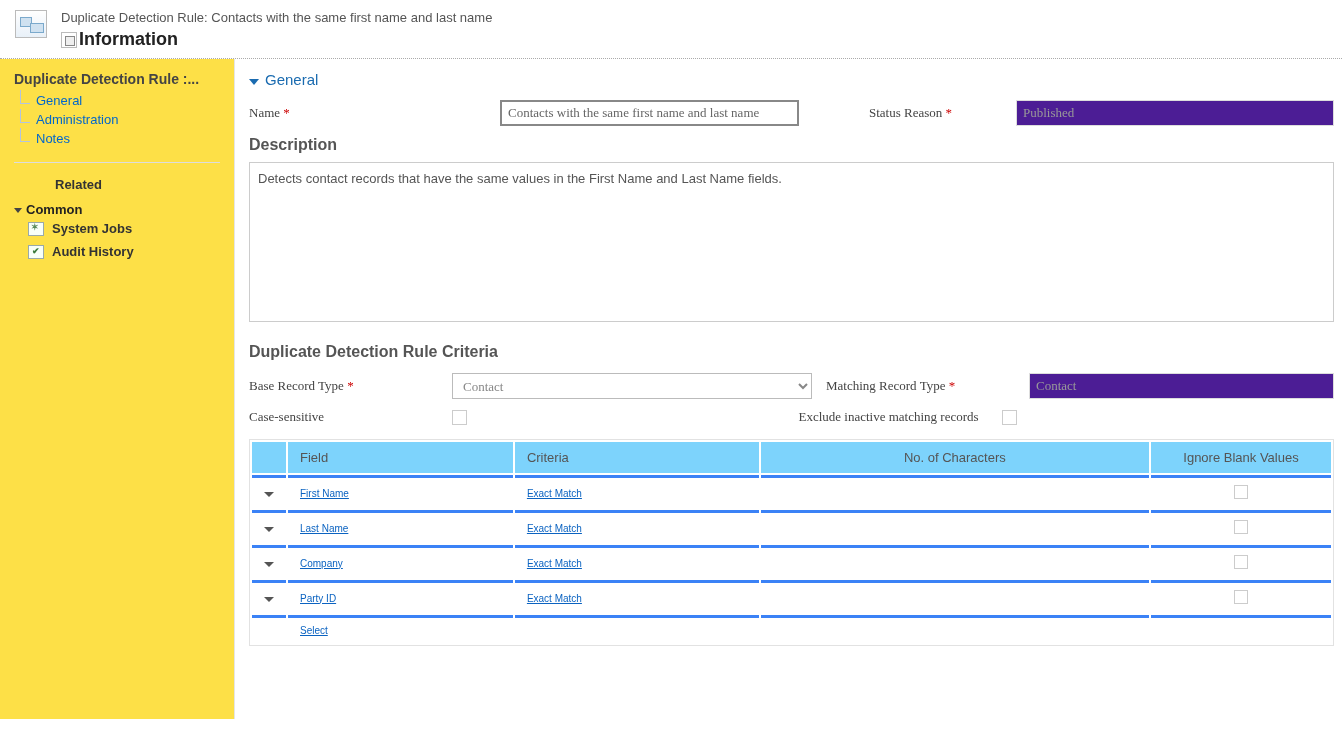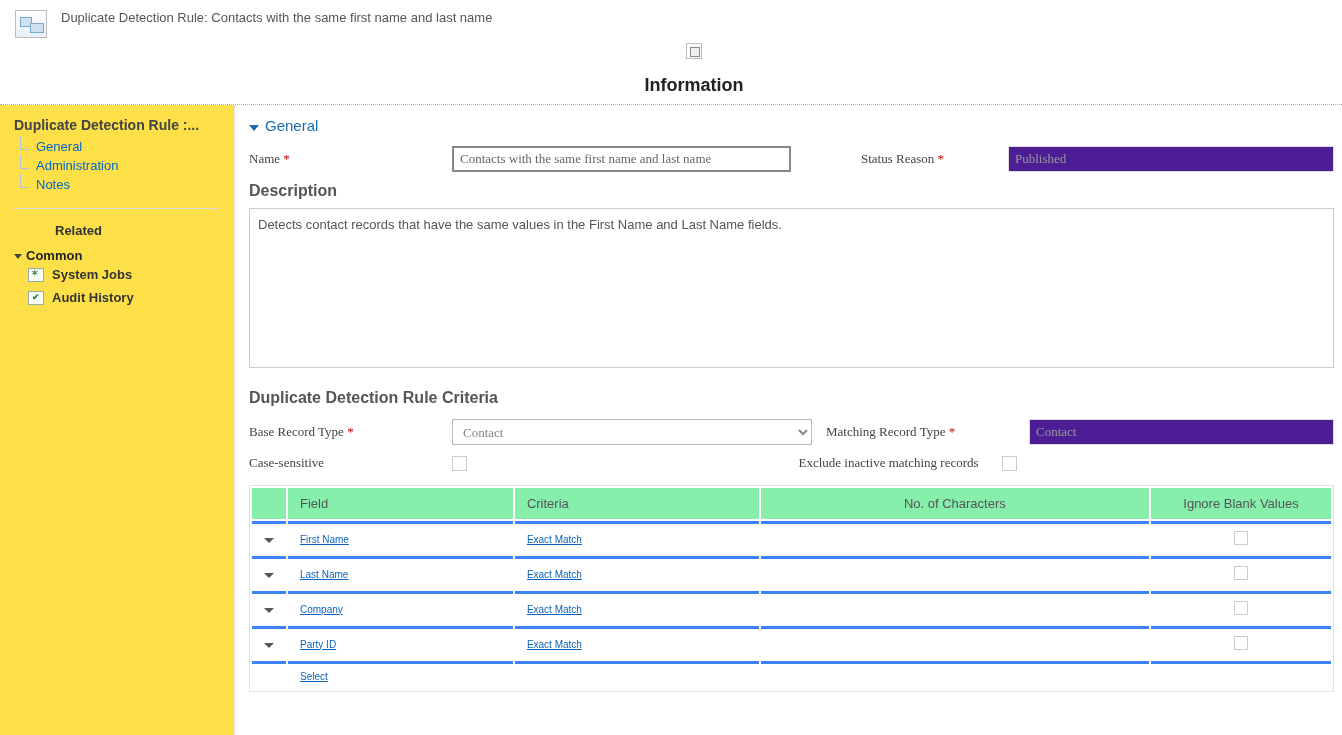--- a/index.html
+++ b/index.html
@@ -27,21 +27,21 @@
     .header-icon::before, .header-icon::after {
       content:"";
       position:absolute;
       border:1px solid #7aa9cc;
       background:#cfe1f0;
     }
     .header-icon::before { left:4px; top:6px; width:10px; height:8px; }
     .header-icon::after { left:14px; top:12px; width:12px; height:8px; }
     .header-text { flex:1; }
     .header-breadcrumb { color:#555; font-size:13px; }
-    .header-title-row { display:flex; align-items:center; gap:16px; margin-top:18px;flex-direction:column; }
+    .header-title-row { display:flex; align-items:center; gap:2px; margin-top:4px; }
     .small-icon {
       display:inline-block; width:16px; height:16px;
       border:1px solid #bbb; background:#fff;
       position:relative; vertical-align:middle;
     }
     .small-icon::before {
       content:""; position:absolute; left:3px; top:3px;
       width:8px; height:8px; border:1px solid #888; background:#efefef;
     }
     .header-title { font-size:18px; font-weight:700; color:#222; }
@@ -115,38 +115,38 @@
     .req { color:#c00; }
     input.text-field, select.text-field, .readonly-field {
       height:26px;
       padding:4px 6px;
       font-size:13px;
       color:#777;
       border:1px solid #bbb;
       background:#fff;
       font-family:inherit;
     }
-    .text-field.name { width:339px; border:2px solid #888; color:#666; }
+    .text-field.name { width:299px; border:2px solid #888; color:#666;margin-left:48px; }
     .readonly-field { border:1px solid #ddd; color:#999; background:#4c1d95; display:flex; align-items:center; flex:1; }
     .desc-label { color:#555; font-size:16px; font-weight:600; margin-bottom:8px; }
     textarea.description {
       width:100%; height:160px;
       border:1px solid #ccc;
       padding:8px; font-family:inherit; font-size:13px; color:#555;
       resize:none;
     }
     .criteria-header { color:#555; font-size:16px; font-weight:600; margin:18px 0 12px; }
     select.text-field { width:360px; color:#888; }
     .checkbox-box {
       display:inline-block; width:15px; height:15px;
       border:1px solid #ccc; background:#fff;
     }
     .criteria-table { width:100%; margin-top:14px; border:1px solid #e2e2e2; }
     .criteria-table thead th {
-      background:#86efac; color:#555; font-weight:400;
+      background:#7dd3fc; color:#555; font-weight:400;
       text-align:left; padding:8px 12px; font-size:13px;
     }
     .criteria-table thead th.center { text-align:center; }
     .criteria-table tbody td {
       padding:7px 12px; border-top:3px solid #3b82f6;
       font-size:10px; vertical-align:middle;
     }
     .chevron-cell { width:24px; text-align:center; color:#444; }
     .chevron-down::before {
       content:""; display:inline-block;

